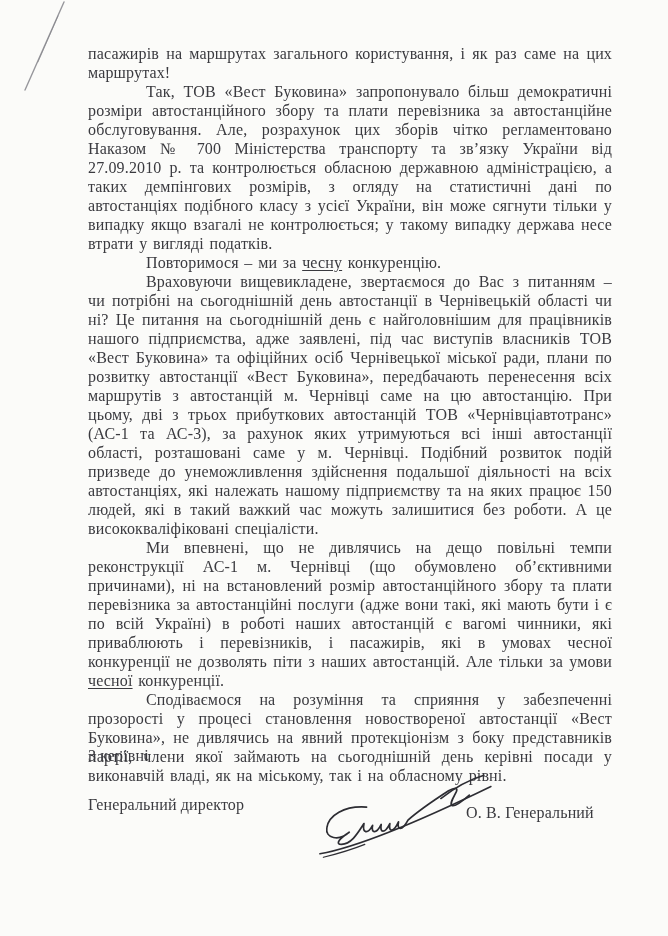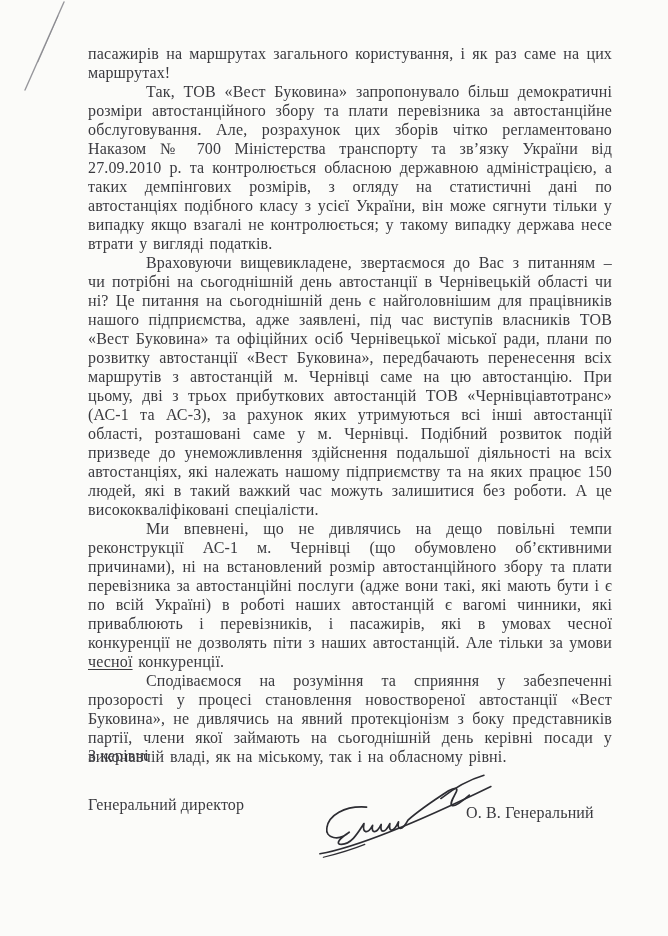--- a/index.html
+++ b/index.html
@@ -81,20 +81,21 @@
 <div class="page">
 
   <svg class="artifact-svg" width="120" height="120" viewBox="0 0 120 120" aria-hidden="true">
     <line x1="64" y1="2" x2="25" y2="90" stroke="#97979c" stroke-width="1.4" stroke-linecap="round"></line>
     <line x1="58" y1="16" x2="38" y2="62" stroke="#7d7d84" stroke-width="0.8" stroke-linecap="round" opacity="0.7"></line>
   </svg>
 
   <div class="letter-body">
       <p><span>пасажирів на маршрутах загального користування, і як раз саме на цих маршрутах!</span></p>
       <p class="indent"><span>Так, ТОВ «Вест Буковина» запропонувало більш демократичні розміри автостанційного збору та плати перевізника за автостанційне обслуговування. Але, розрахунок цих зборів чітко регламентовано Наказом № 700 Міністерства транспорту та зв’язку України від 27.09.2010 р. та контролюється обласною державною адміністрацією, а таких демпінгових розмірів, з огляду на статистичні дані по автостанціях подібного класу з усієї України, він може сягнути тільки у випадку якщо взагалі не контролюється; у такому випадку держава несе втрати у вигляді податків.</span></p>
+      <p class="indent"><span>Повторимося – ми за </span><span class="u">чесну</span><span> конкуренцію.</span></p>
       <p class="indent"><span>Враховуючи вищевикладене, звертаємося до Вас з питанням – чи потрібні на сьогоднішній день автостанції в Чернівецькій області чи ні? Це питання на сьогоднішній день є найголовнішим для працівників нашого підприємства, адже заявлені, під час виступів власників ТОВ «Вест Буковина» та офіційних осіб Чернівецької міської ради, плани по розвитку автостанції «Вест Буковина», передбачають перенесення всіх маршрутів з автостанцій м. Чернівці саме на цю автостанцію. При цьому, дві з трьох прибуткових автостанцій ТОВ «Чернівціавтотранс» (АС-1 та АС-3), за рахунок яких утримуються всі інші автостанції області, розташовані саме у м. Чернівці. Подібний розвиток подій призведе до унеможливлення здійснення подальшої діяльності на всіх автостанціях, які належать нашому підприємству та на яких працює 150 людей, які в такий важкий час можуть залишитися без роботи. А це висококваліфіковані спеціалісти.</span></p>
       <p class="indent"><span>Ми впевнені, що не дивлячись на дещо повільні темпи реконструкції АС-1 м. Чернівці (що обумовлено об’єктивними причинами), ні на встановлений розмір автостанційного збору та плати перевізника за автостанційні послуги (адже вони такі, які мають бути і є по всій Україні) в роботі наших автостанцій є вагомі чинники, які приваблюють і перевізників, і пасажирів, які в умовах чесної конкуренції не дозволять піти з наших автостанцій. Але тільки за умови </span><span class="u">чесної</span><span> конкуренції.</span></p>
       <p class="indent"><span>Сподіваємося на розуміння та сприяння у забезпеченні прозорості у процесі становлення новоствореної автостанції «Вест Буковина», не дивлячись на явний протекціонізм з боку представників партії, члени якої займають на сьогоднішній день керівні посади у виконавчій владі, як на міському, так і на обласному рівні.</span></p>
     </div>
 
   <div class="closing">
     <div class="salutation">З керівні</div>
 
     <div class="titles">
       <div>Генеральний директор</div>

